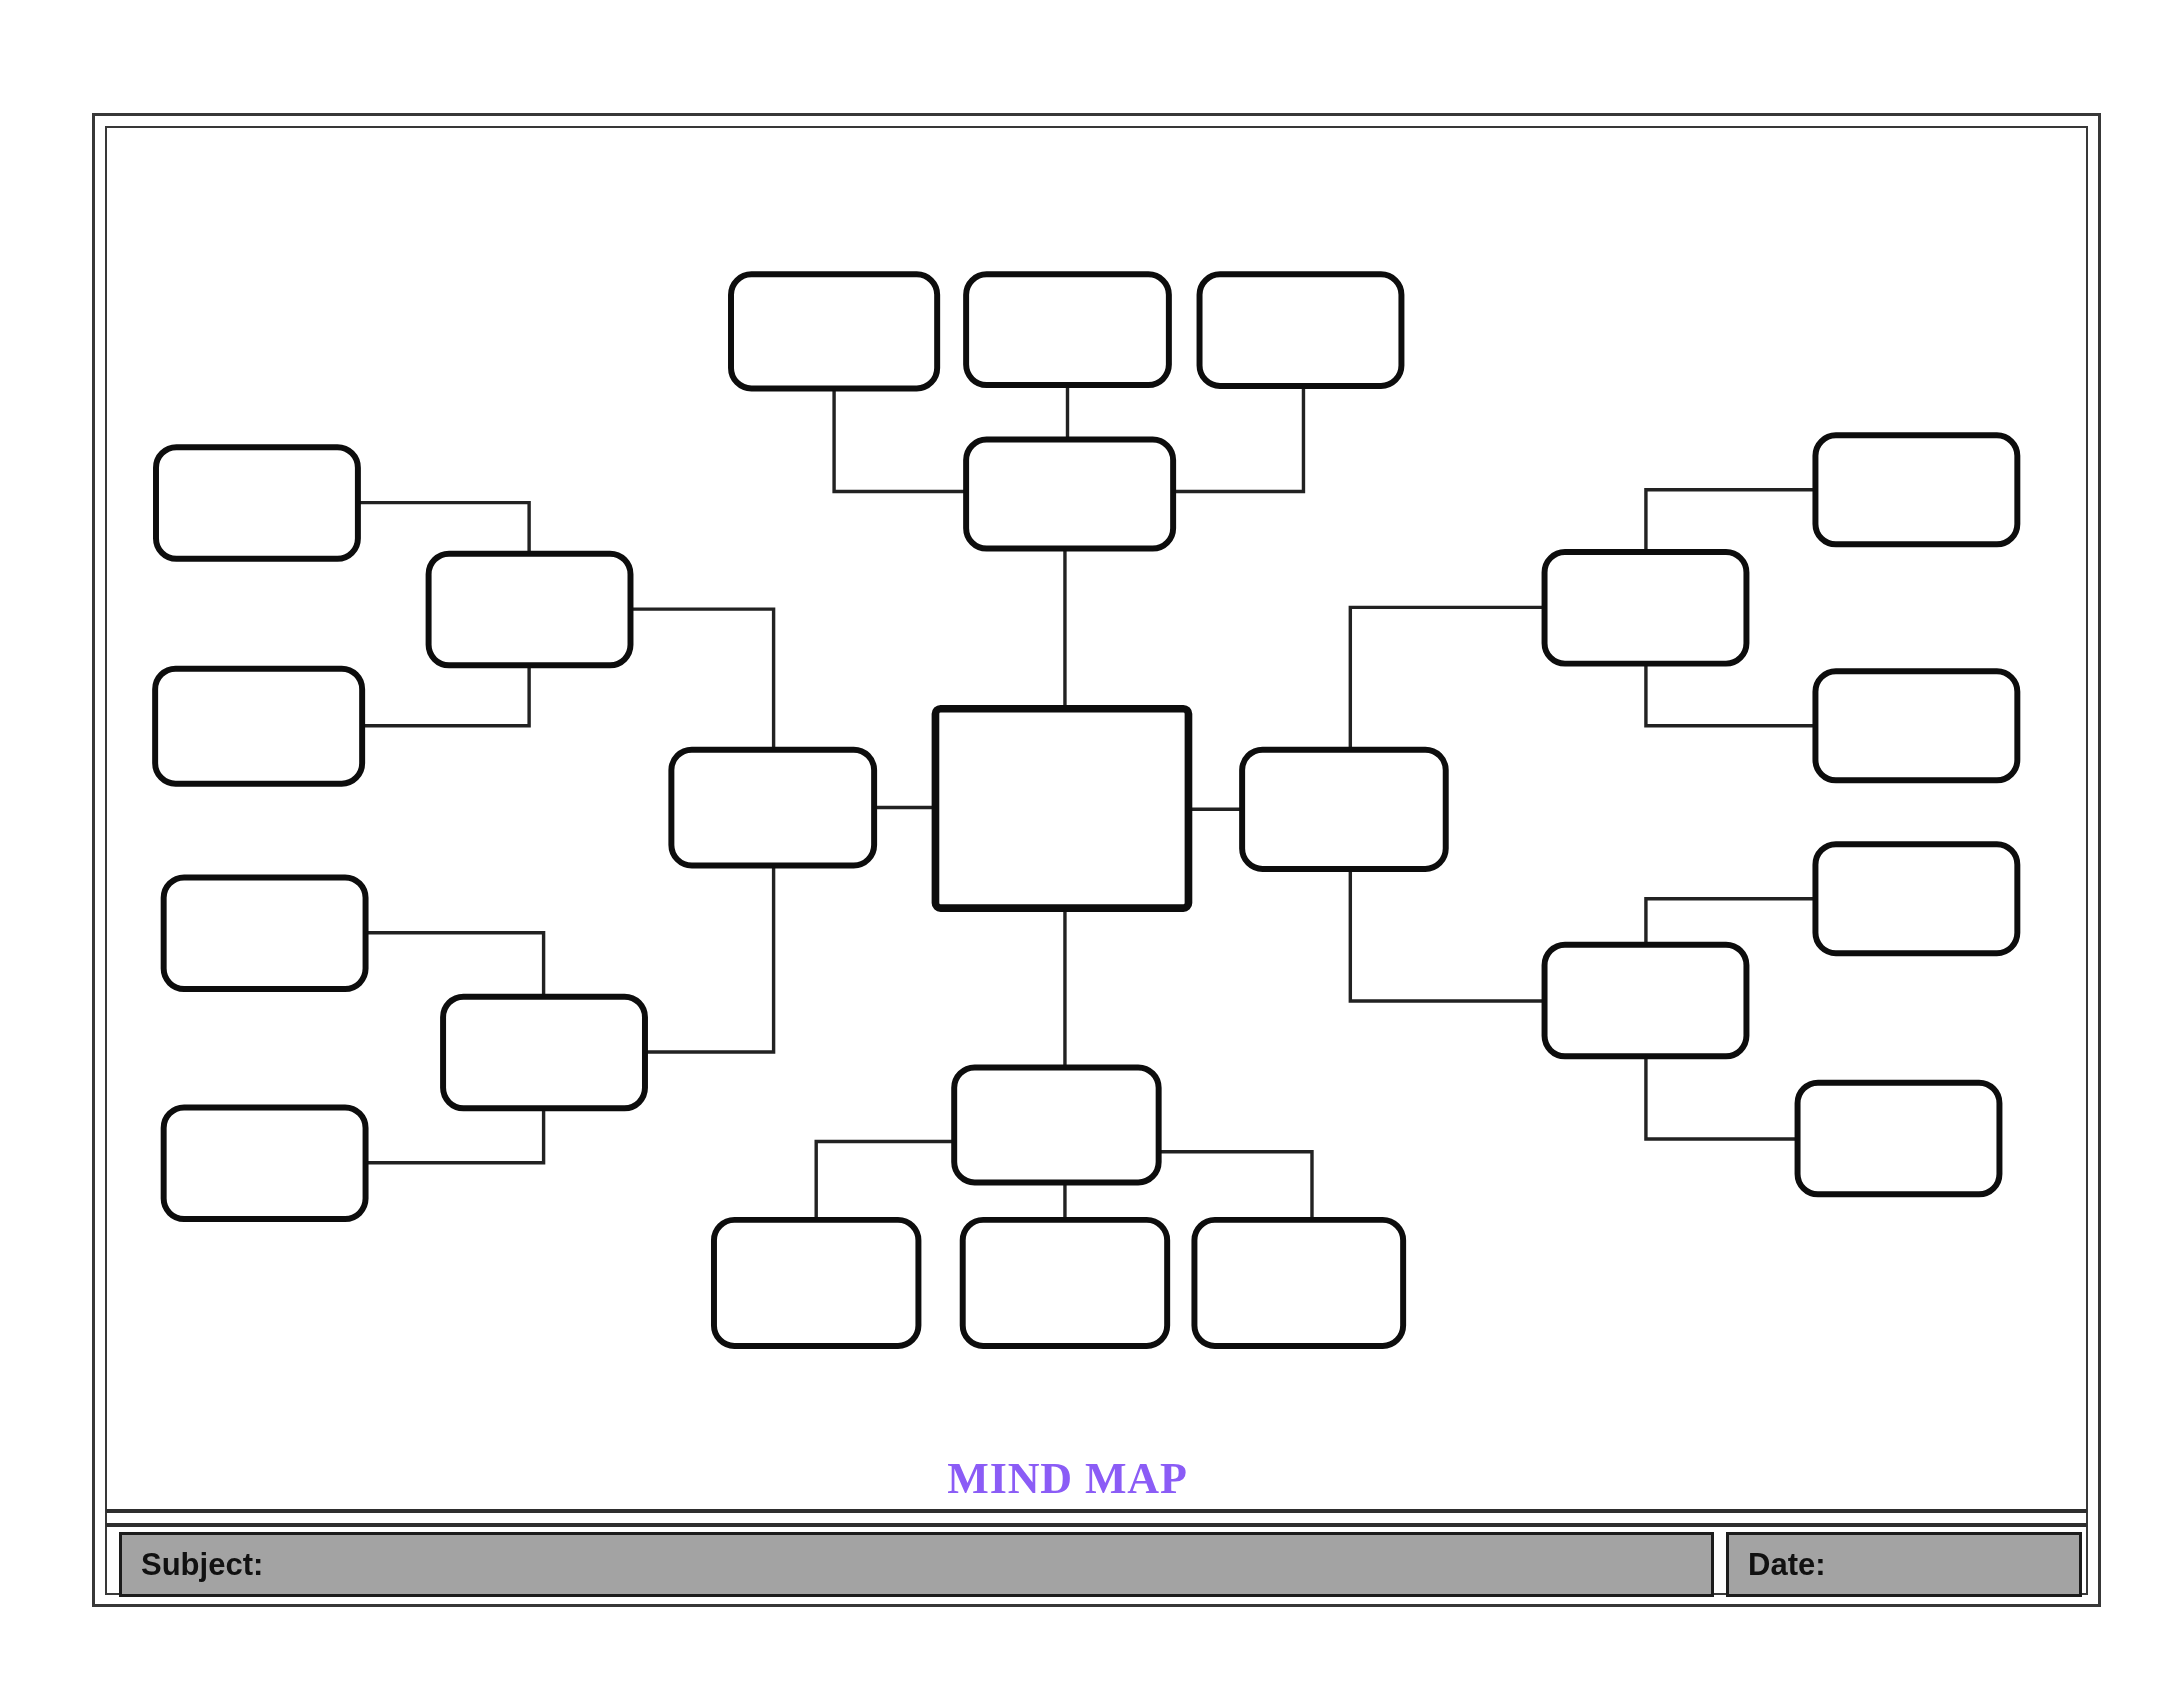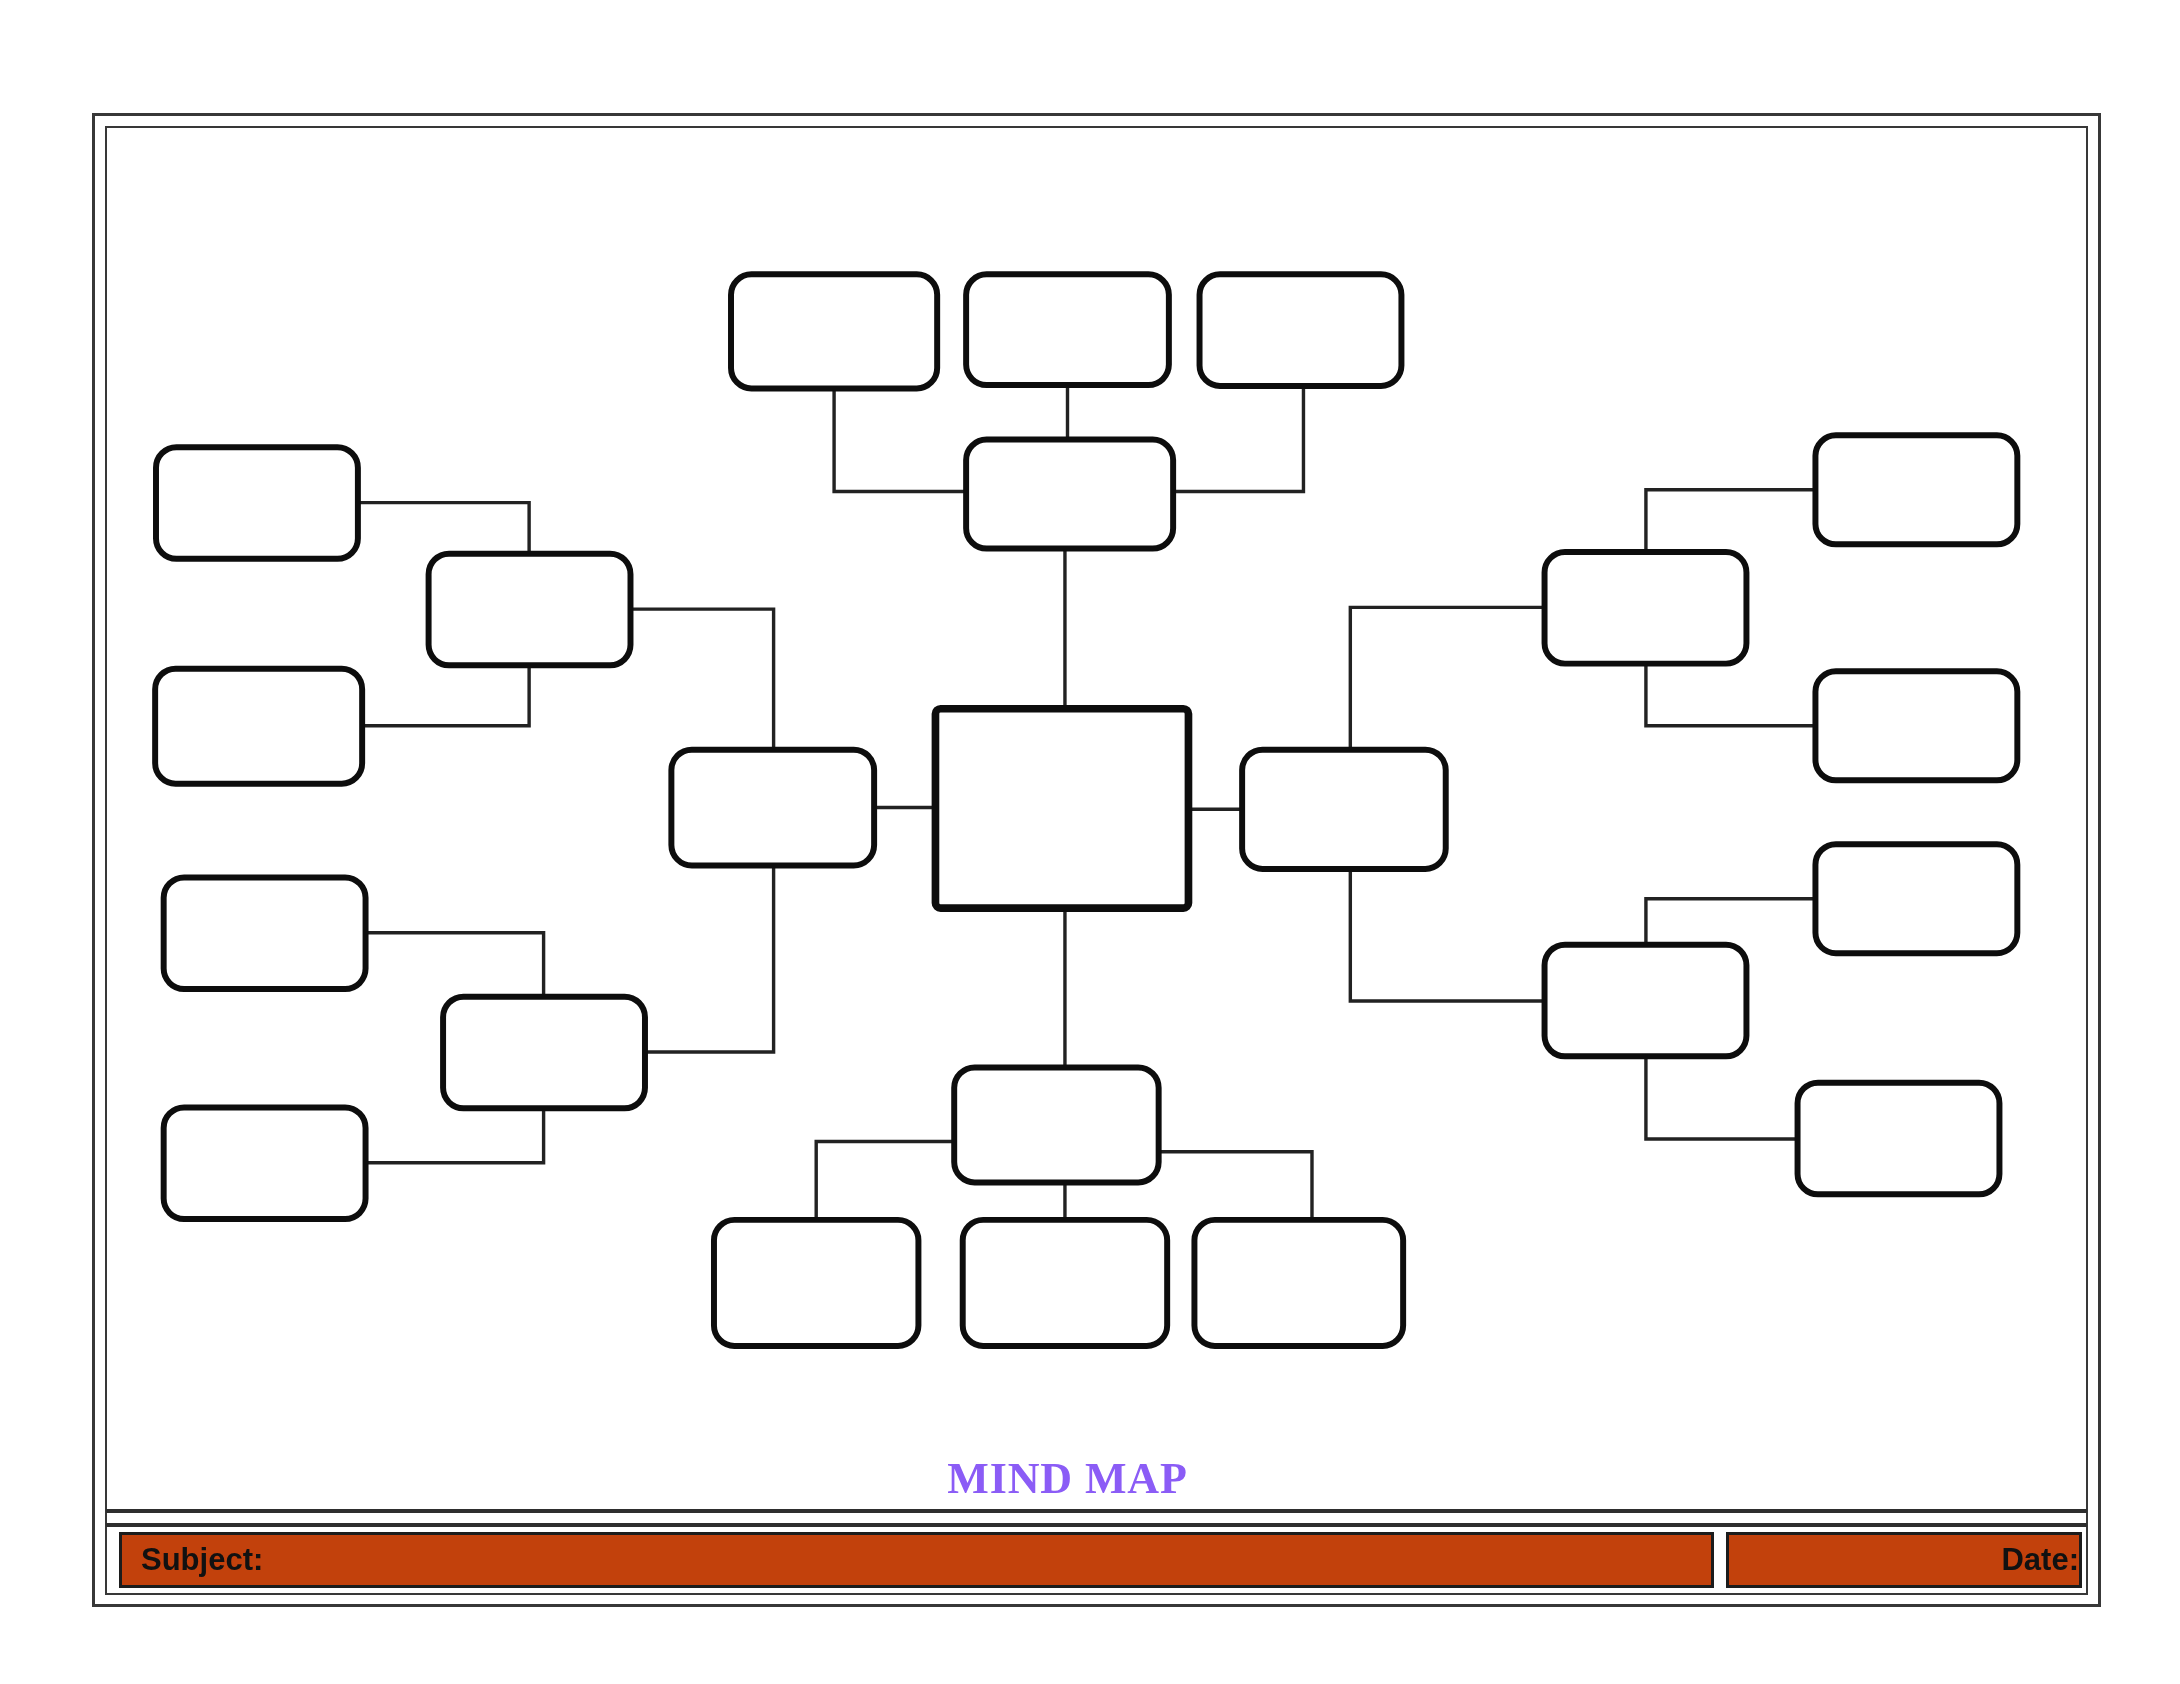--- a/index.html
+++ b/index.html
@@ -37,28 +37,28 @@
     color: #8b5cf6;
     white-space: nowrap;
   }
   #footer-divider {
     left: 106px; top: 1509px; width: 1981px; height: 10.2px;
     border-top: 4.3px solid #2e2e2e;
     border-bottom: 4.3px solid #2e2e2e;
     box-sizing: content-box;
   }
   .field-box {
-    top: 1532px; height: 56px;
+    top: 1532px; height: 65px;
     border: 3.4px solid #1c1c1c;
-    background: #c2410c;
+    background: #a3a3a3;
     display: flex;
     align-items: center;
   }
   #subject-field { left: 119px; width: 1595px; }
-  #date-field { left: 1726px; width: 356px; justify-content: flex-end; }
+  #date-field { left: 1726px; width: 356px; }
   .field-label {
     font-family: "Liberation Sans", sans-serif;
     font-weight: bold;
     font-size: 31px;
     color: #111111;
     padding-left: 19px;
     white-space: nowrap;
   }
 </style>
 </head>

